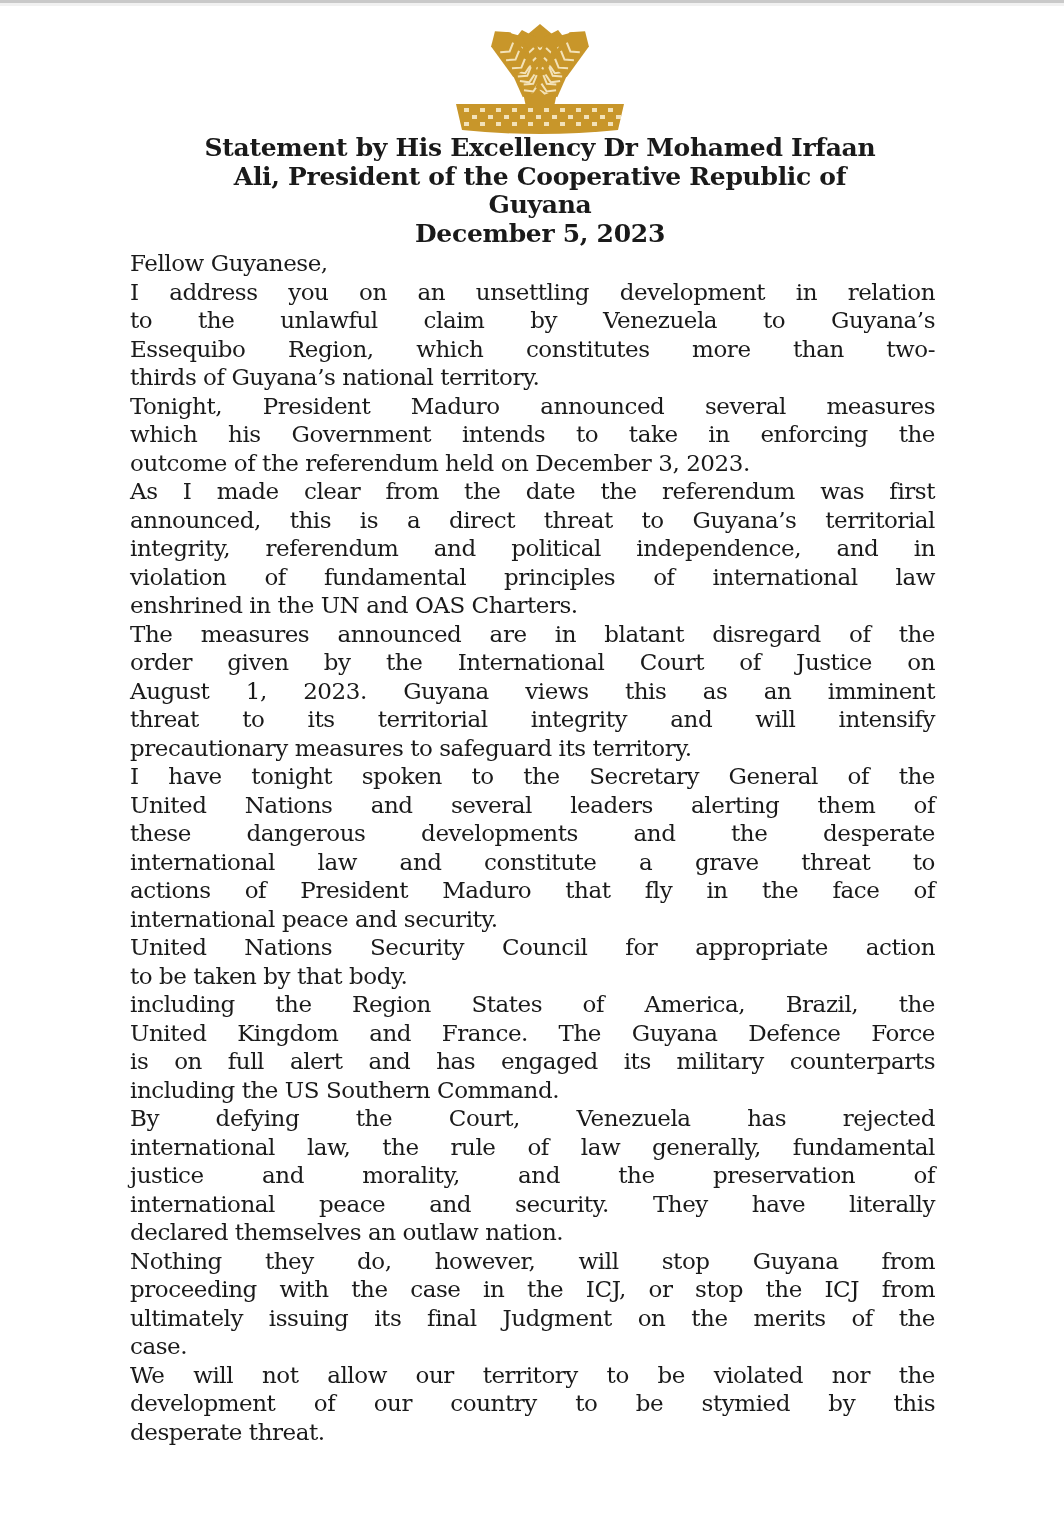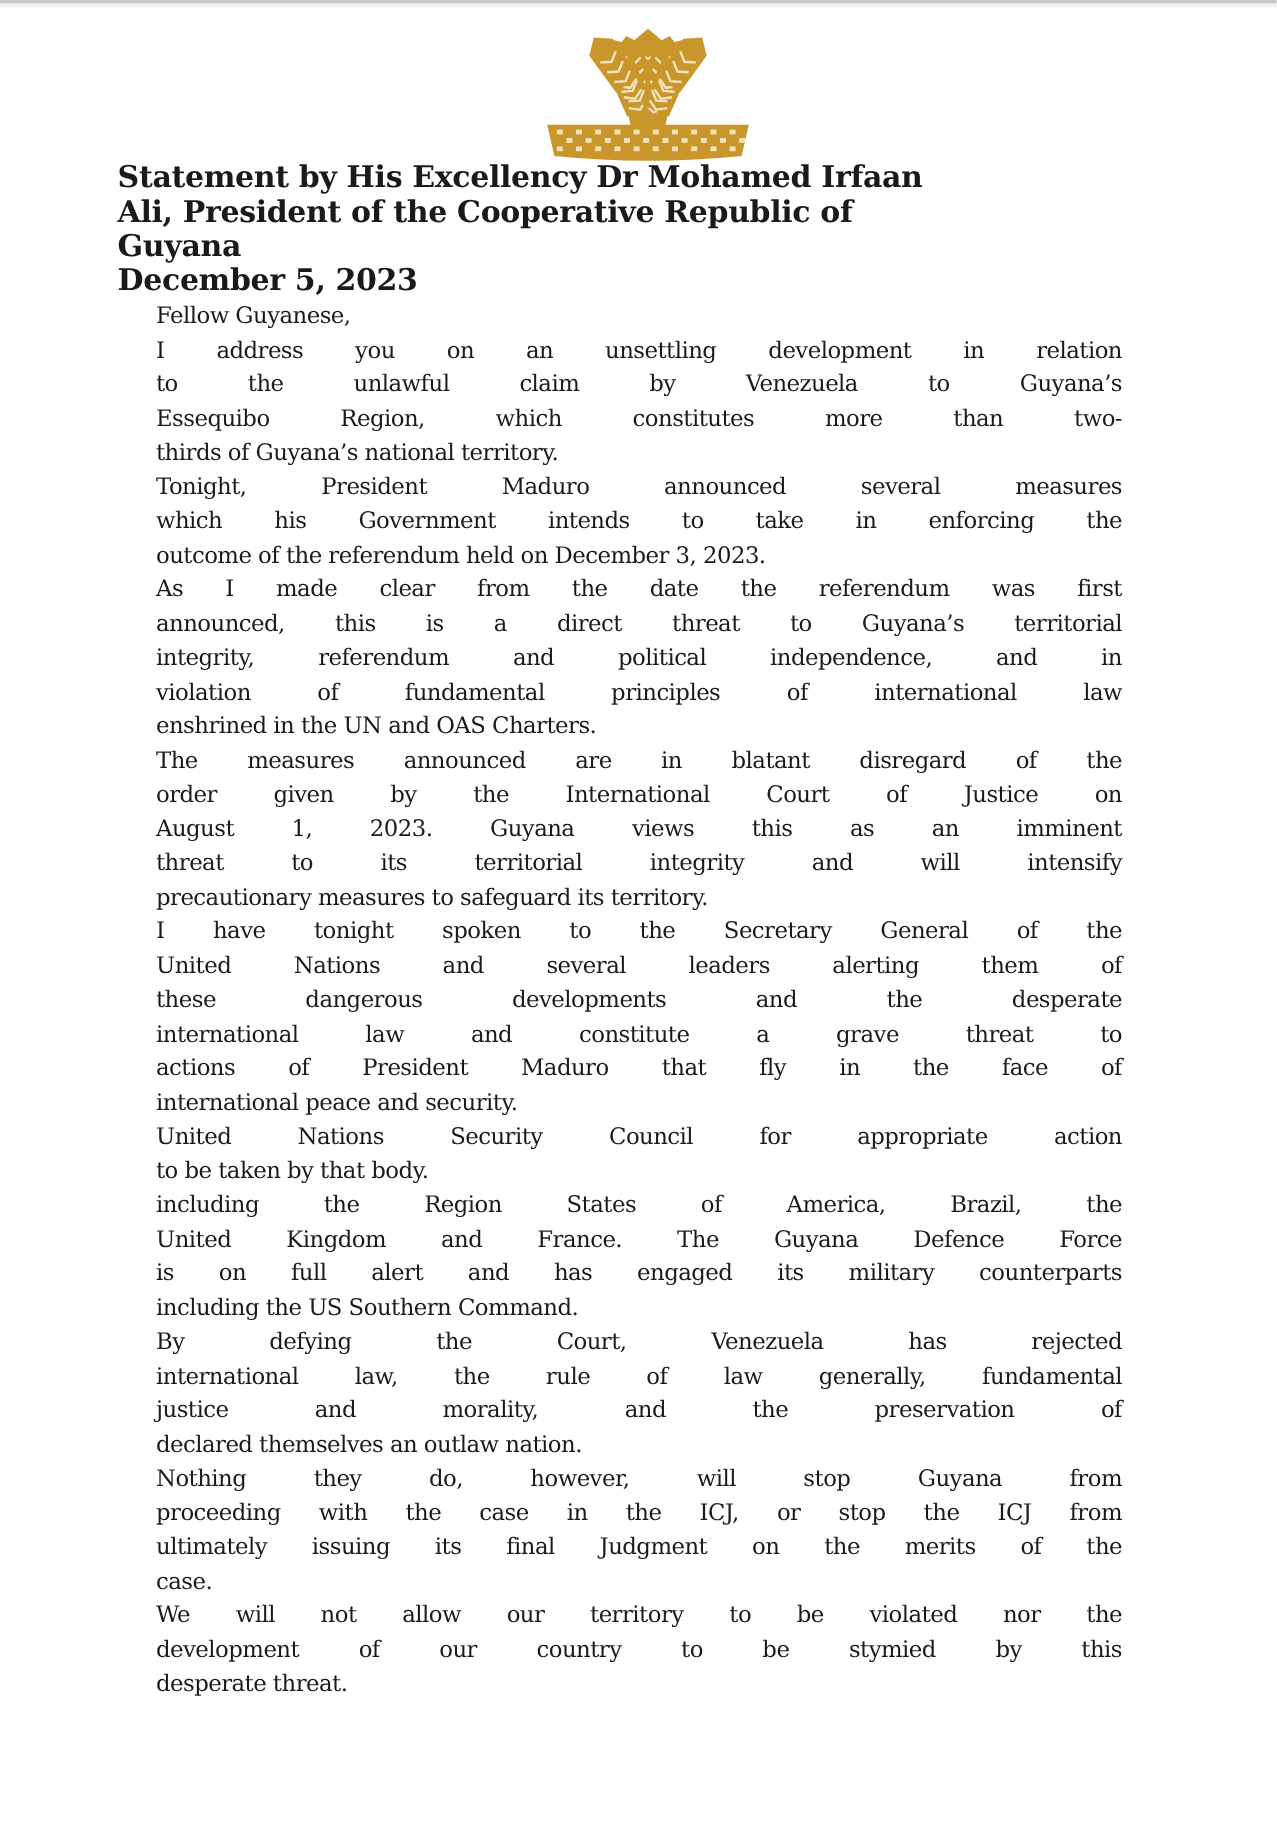--- a/index.html
+++ b/index.html
@@ -4,27 +4,27 @@
 <style>
   html, body { margin:0; padding:0; }
   body {
     width:1064px; height:1536px; background:#ffffff; overflow:hidden; position:relative;
     font-family:"DejaVu Serif", "Liberation Serif", serif; color:#1a1a1a;
   }
   .top-rule { position:absolute; left:0; top:0; width:1064px; height:3px; background:#c9c9c9; }
   .top-rule2 { position:absolute; left:0; top:3px; width:1064px; height:3px; background:#f1f1f1; }
   .emblem { position:absolute; left:438px; top:18px; width:204px; height:118px; }
   .title {
-    position:absolute; left:98px; width:844px; 
+    position:absolute; left:118px; width:844px; text-align:center;
     font-weight:bold; font-size:25px; line-height:28px; letter-spacing:-0.3px;
   }
   .title .tl { height:28.5px; white-space:nowrap; }
   .body { position:absolute; left:130px; top:249px; width:805px; }
   .line {
-    height:28.5px; font-size:19px; line-height:28.5px; white-space:nowrap;
+    height:28.5px; font-size:23px; line-height:28.5px; white-space:nowrap;
     text-align:justify; text-align-last:justify; letter-spacing:-0.45px; overflow:visible;
   }
   .line.last { text-align-last:left; }
 </style>
 </head>
 <body>
 
 <div class="top-rule"></div>
 <div class="top-rule2"></div>
 
@@ -173,20 +173,21 @@
     <div>
       <div class="line">including the Region States of America, Brazil, the</div>
       <div class="line">United Kingdom and France. The Guyana Defence Force</div>
       <div class="line">is on full alert and has engaged its military counterparts</div>
       <div class="line last">including the US Southern Command.</div>
     </div>
     <div>
       <div class="line">By defying the Court, Venezuela has rejected</div>
       <div class="line">international law, the rule of law generally, fundamental</div>
       <div class="line">justice and morality, and the preservation of</div>
+      <div class="line">international peace and security. They have literally</div>
       <div class="line last">declared themselves an outlaw nation.</div>
     </div>
     <div>
       <div class="line">Nothing they do, however, will stop Guyana from</div>
       <div class="line">proceeding with the case in the ICJ, or stop the ICJ from</div>
       <div class="line">ultimately issuing its final Judgment on the merits of the</div>
       <div class="line last">case.</div>
     </div>
     <div>
       <div class="line">We will not allow our territory to be violated nor the</div>

